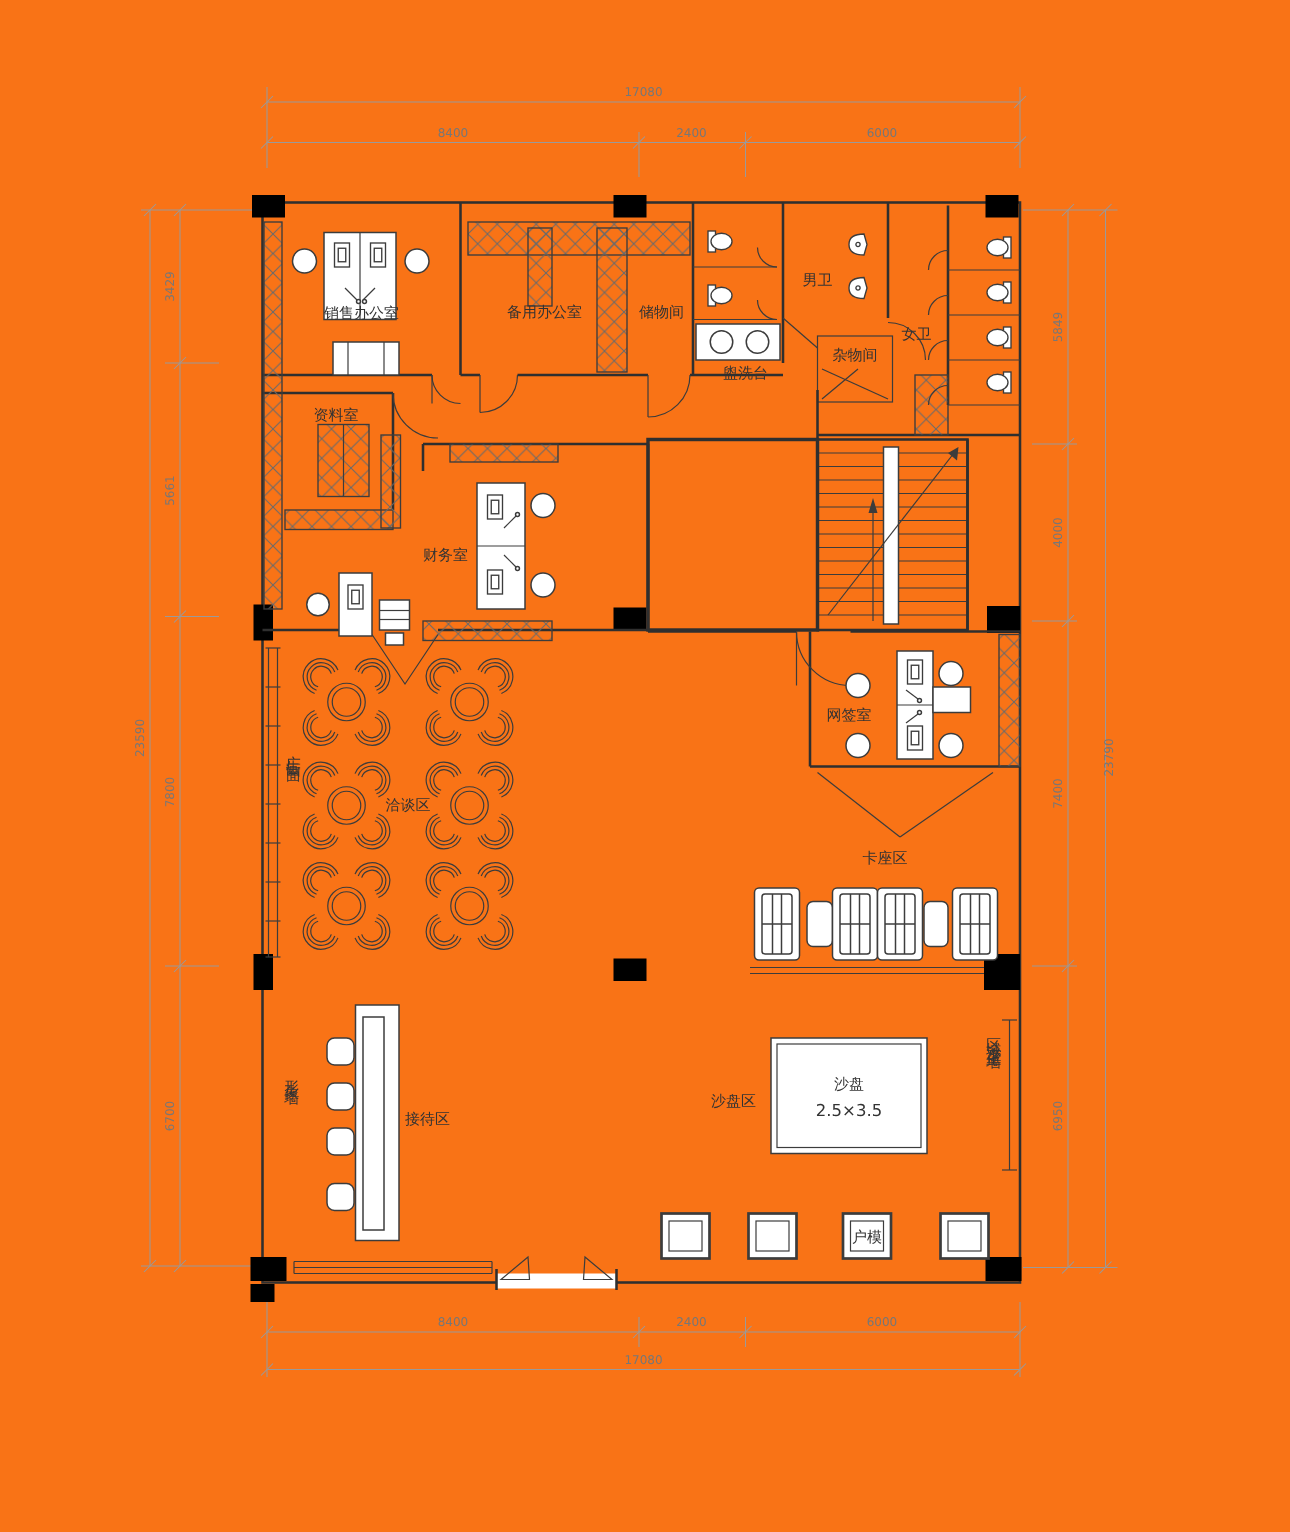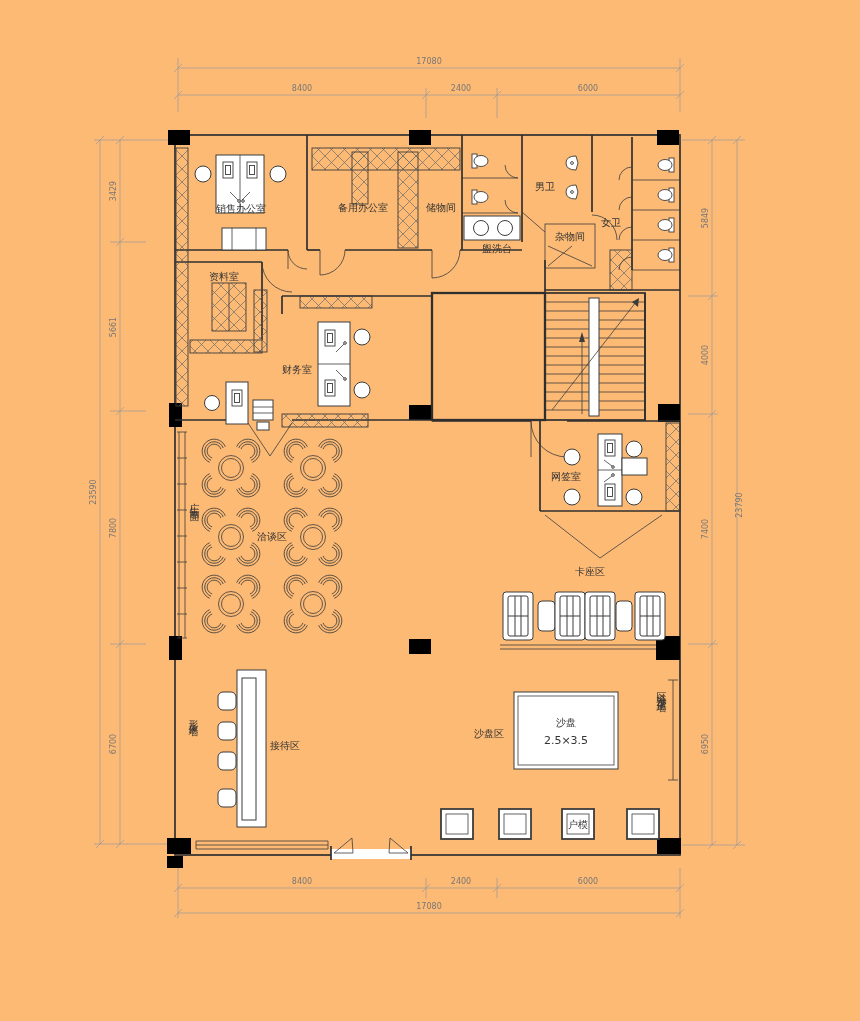--- a/index.html
+++ b/index.html
@@ -1,16 +1,16 @@
 <!DOCTYPE html>
 <html><head>
 <meta charset="utf-8">
 <style>
   html,body{margin:0;padding:0;background:#fff;}
-  .canvas{position:relative;width:860px;height:1021px;background:#fdba74;overflow:hidden;
+  .canvas{position:relative;width:860px;height:1021px;background:#f97316;overflow:hidden;
           font-family:"DejaVu Sans",sans-serif;}
   .canvas svg{position:absolute;left:0;top:0;}
   
   .wl{stroke:#2f2f2f;stroke-width:1.7;fill:none;stroke-linecap:butt;}
   .w2{stroke:#2f2f2f;stroke-width:2.3;fill:none;}
   .tl{stroke:#3c3c3c;stroke-width:.8;fill:none;}
   .fl{stroke:#3c3c3c;stroke-width:1;fill:#fff;}
   .hx{fill:url(#xh);stroke:#3c3c3c;stroke-width:.9;}
   .dm{stroke:#9a9a9a;stroke-width:.7;fill:none;}
   .col{fill:#000;stroke:none;}

